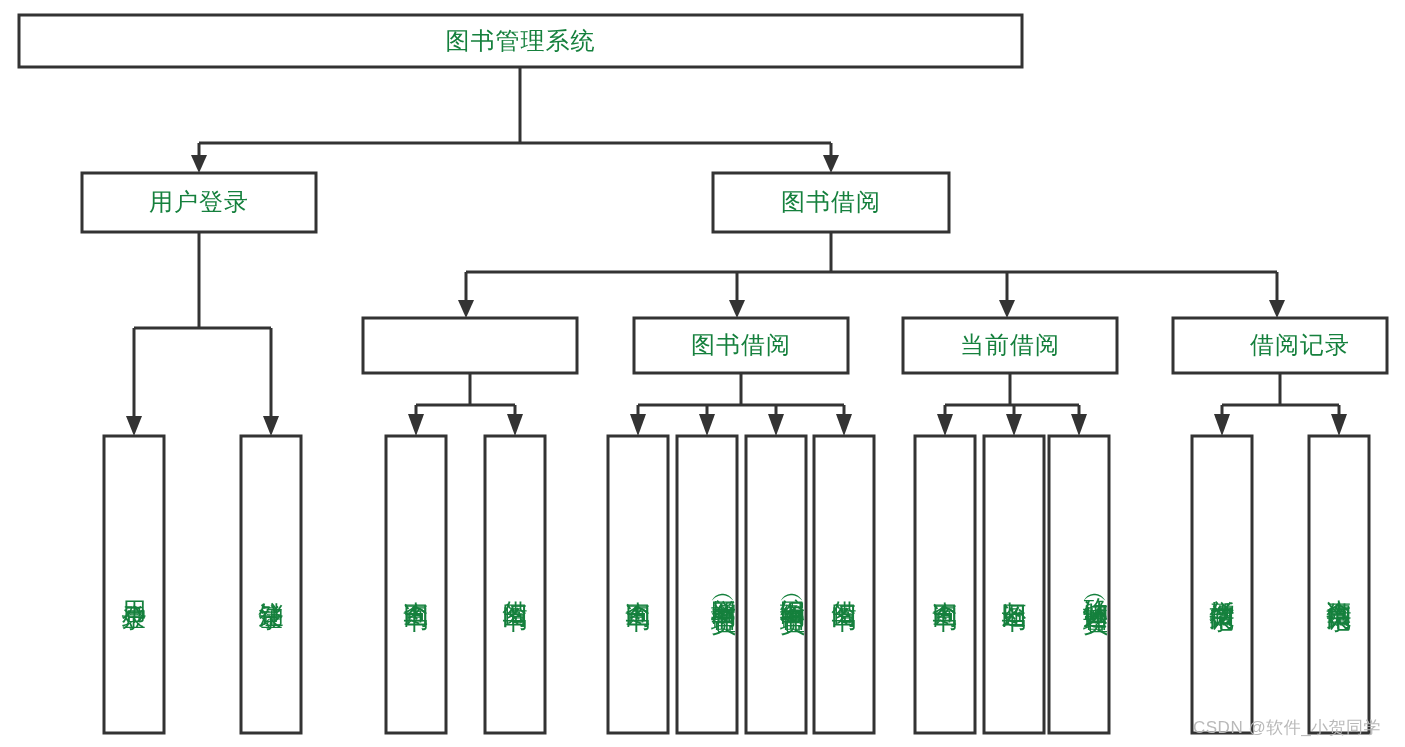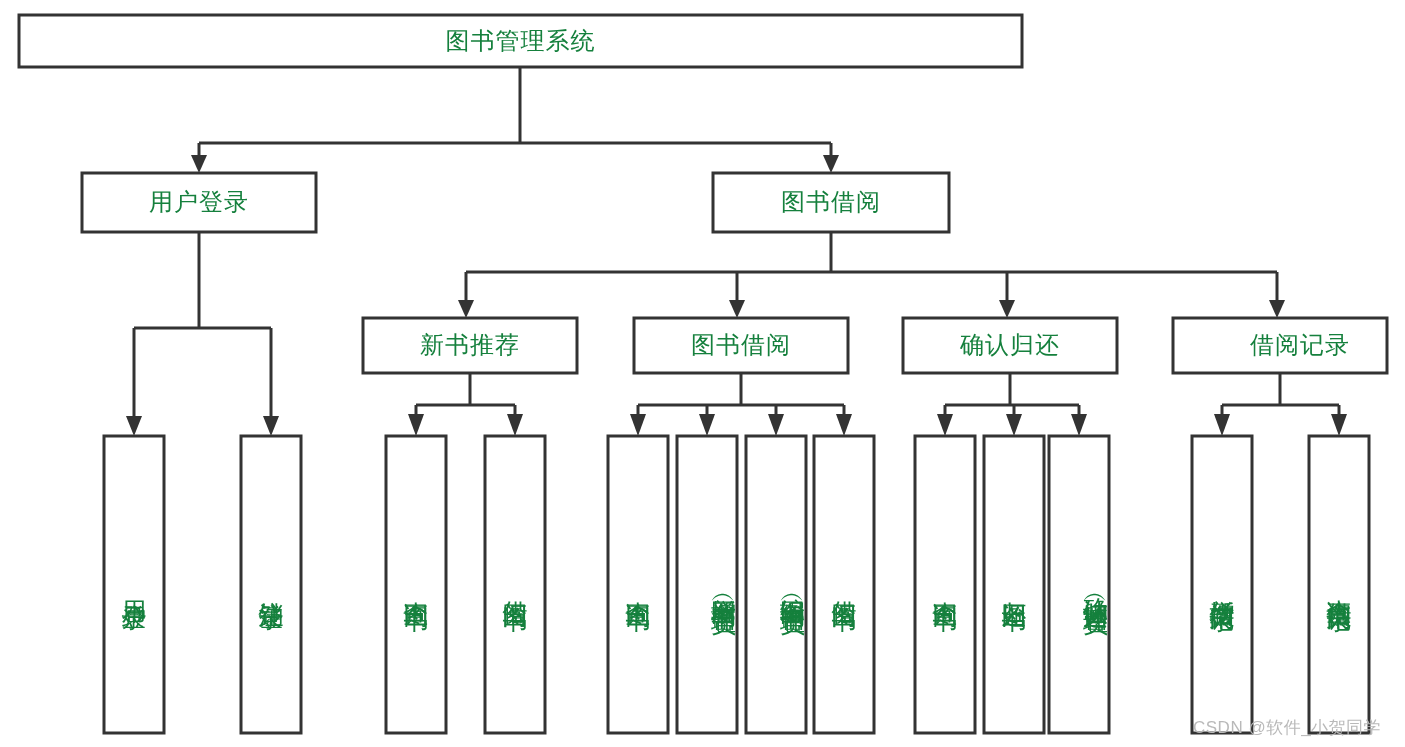--- a/index.html
+++ b/index.html
@@ -167,23 +167,22 @@
     <path class="connector" d="M1339,405 L1339,420"></path>
     <polygon class="arrow-head" points="1214,414 1230,414 1222,436"></polygon>
     <polygon class="arrow-head" points="1331,414 1347,414 1339,436"></polygon>
   </svg>
 
   <div class="node-label horizontal" style="left:19px; top:15px; width:1003px; height:52px;">图书管理系统</div>
 
   <div class="node-label horizontal" style="left:82px; top:173px; width:234px; height:59px;">用户登录</div>
   <div class="node-label horizontal" style="left:713px; top:173px; width:236px; height:59px;">图书借阅</div>
 
-  <div class="node-label horizontal" style="left:363px; top:318px; width:214px; height:55px;">新书推荐</div>
   <div class="node-label horizontal" style="left:634px; top:318px; width:214px; height:55px;">图书借阅</div>
-  <div class="node-label horizontal" style="left:903px; top:318px; width:214px; height:55px;">确认归还</div>
+  <div class="node-label horizontal" style="left:903px; top:318px; width:214px; height:55px;">当前借阅</div>
   <div class="node-label horizontal" style="left:1173px; top:318px; width:254px; height:55px;">借阅记录</div>
 
   <div class="node-label vertical mid" style="left:104px; top:436px; width:60px; height:297px;">用户登录</div>
   <div class="node-label vertical mid" style="left:241px; top:436px; width:60px; height:297px;">注销登录</div>
 
   <div class="node-label vertical mid" style="left:386px; top:436px; width:60px; height:297px;">查询图书</div>
   <div class="node-label vertical mid" style="left:485px; top:436px; width:60px; height:297px;">借阅图书</div>
 
   <div class="node-label vertical mid" style="left:608px; top:436px; width:60px; height:297px;">查询图书</div>
   <div class="node-label vertical" style="left:677px; top:440px; width:60px; height:293px;">新增图书（管理员）</div>

